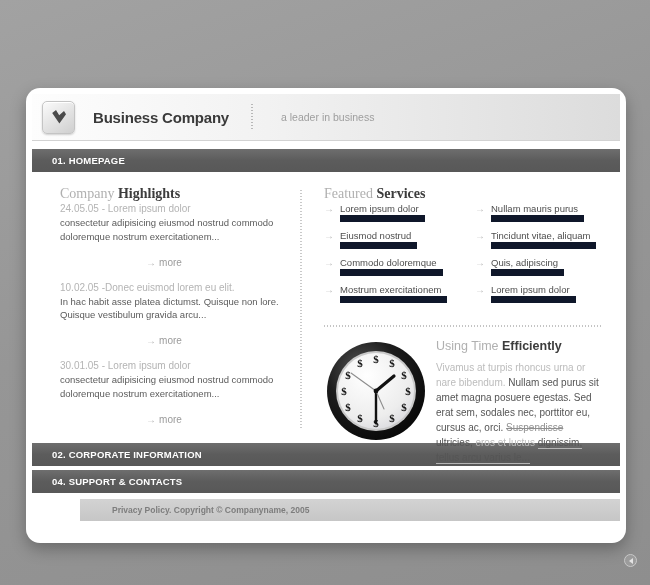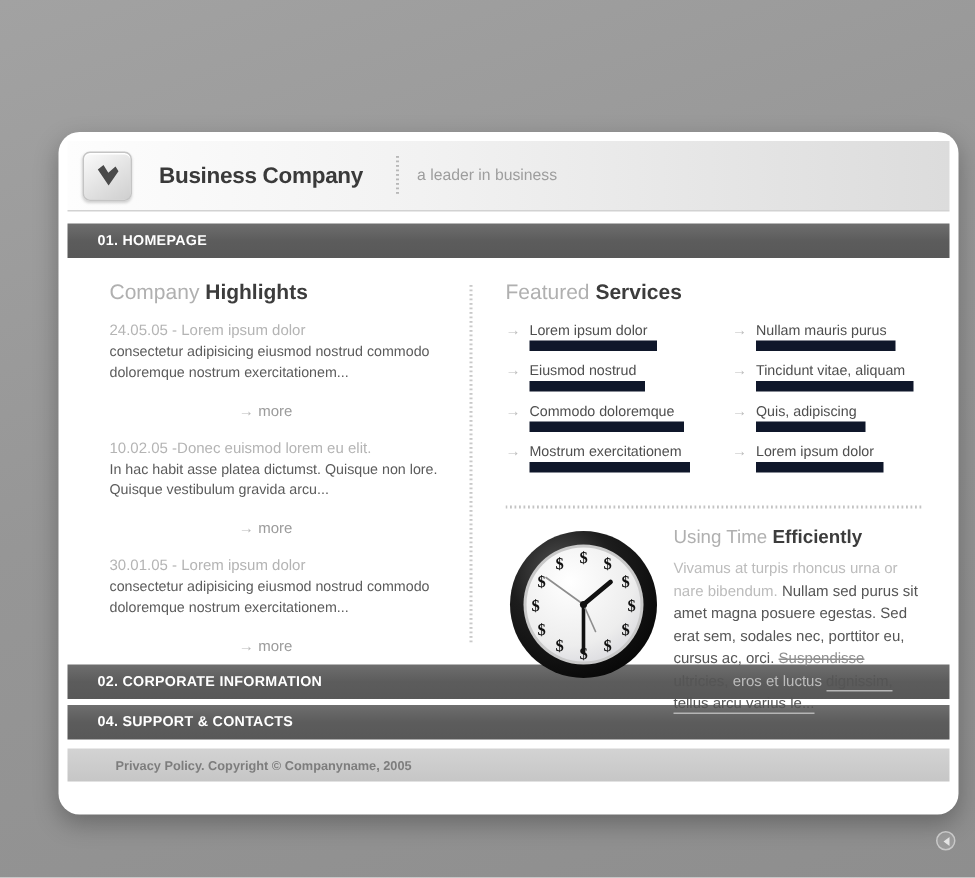--- a/index.html
+++ b/index.html
@@ -13,21 +13,21 @@
   body {
     font-family: "Liberation Sans", sans-serif;
     background: #9a9a9a;
     background: linear-gradient(160deg, #a2a2a2 0%, #969696 45%, #8e8e8e 100%);
     position: relative;
   }
 
   
   #card {
     position: absolute;
-    left: 39px;
+    left: 26px;
     top: 88px;
     width: 600px;
     height: 455px;
     background: #ffffff;
     border-radius: 14px;
     box-shadow: 0 6px 16px rgba(0,0,0,0.28);
     padding: 6px;
     overflow: hidden;
   }
 
@@ -68,21 +68,21 @@
   #header-sep {
     margin-left: 22px;
     width: 2px;
     height: 26px;
     background-image: linear-gradient(to bottom, #b8b8b8 50%, transparent 50%);
     background-size: 2px 3px;
     flex: none;
   }
 
   #tagline {
-    margin-left: 12px;
+    margin-left: 28px;
     font-size: 10.5px;
     color: #9e9e9e;
     white-space: nowrap;
   }
 
   
   .section-bar {
     height: 23px;
     background: linear-gradient(to bottom, #6e6e6e 0%, #5c5c5c 50%, #585858 100%);
     display: flex;
@@ -121,22 +121,23 @@
   #col-right {
     flex: 1;
     padding: 0 18px 0 22px;
     min-width: 0;
   }
 
   
   .heading {
     font-size: 14px;
     color: #b0b0b0;
-    margin-bottom: 13px;
-    white-space: nowrap;
+    margin-bottom: 1px;
+    white-space: nowrap;
+    font-family: Liberation Serif, serif;
   }
   .heading b { color: #3c3c3c; font-weight: bold; }
 
   
   .news-item { margin-bottom: 5px; }
   .news-date {
     font-size: 10px;
     color: #b4b4b4;
     margin-bottom: 2px;
   }
@@ -218,20 +219,21 @@
     height: 22px;
     margin-top: 6px;
     background: linear-gradient(to bottom, #d3d3d3 0%, #c6c6c6 100%);
     display: flex;
     align-items: center;
     padding-left: 32px;
     font-size: 8.5px;
     font-weight: bold;
     color: #7d7d7d;
     white-space: nowrap;
+    margin-left: 48px;
   }
 
   
   #back-button {
     position: absolute;
     left: 624px;
     top: 554px;
     width: 13px;
     height: 13px;
     border-radius: 50%;

